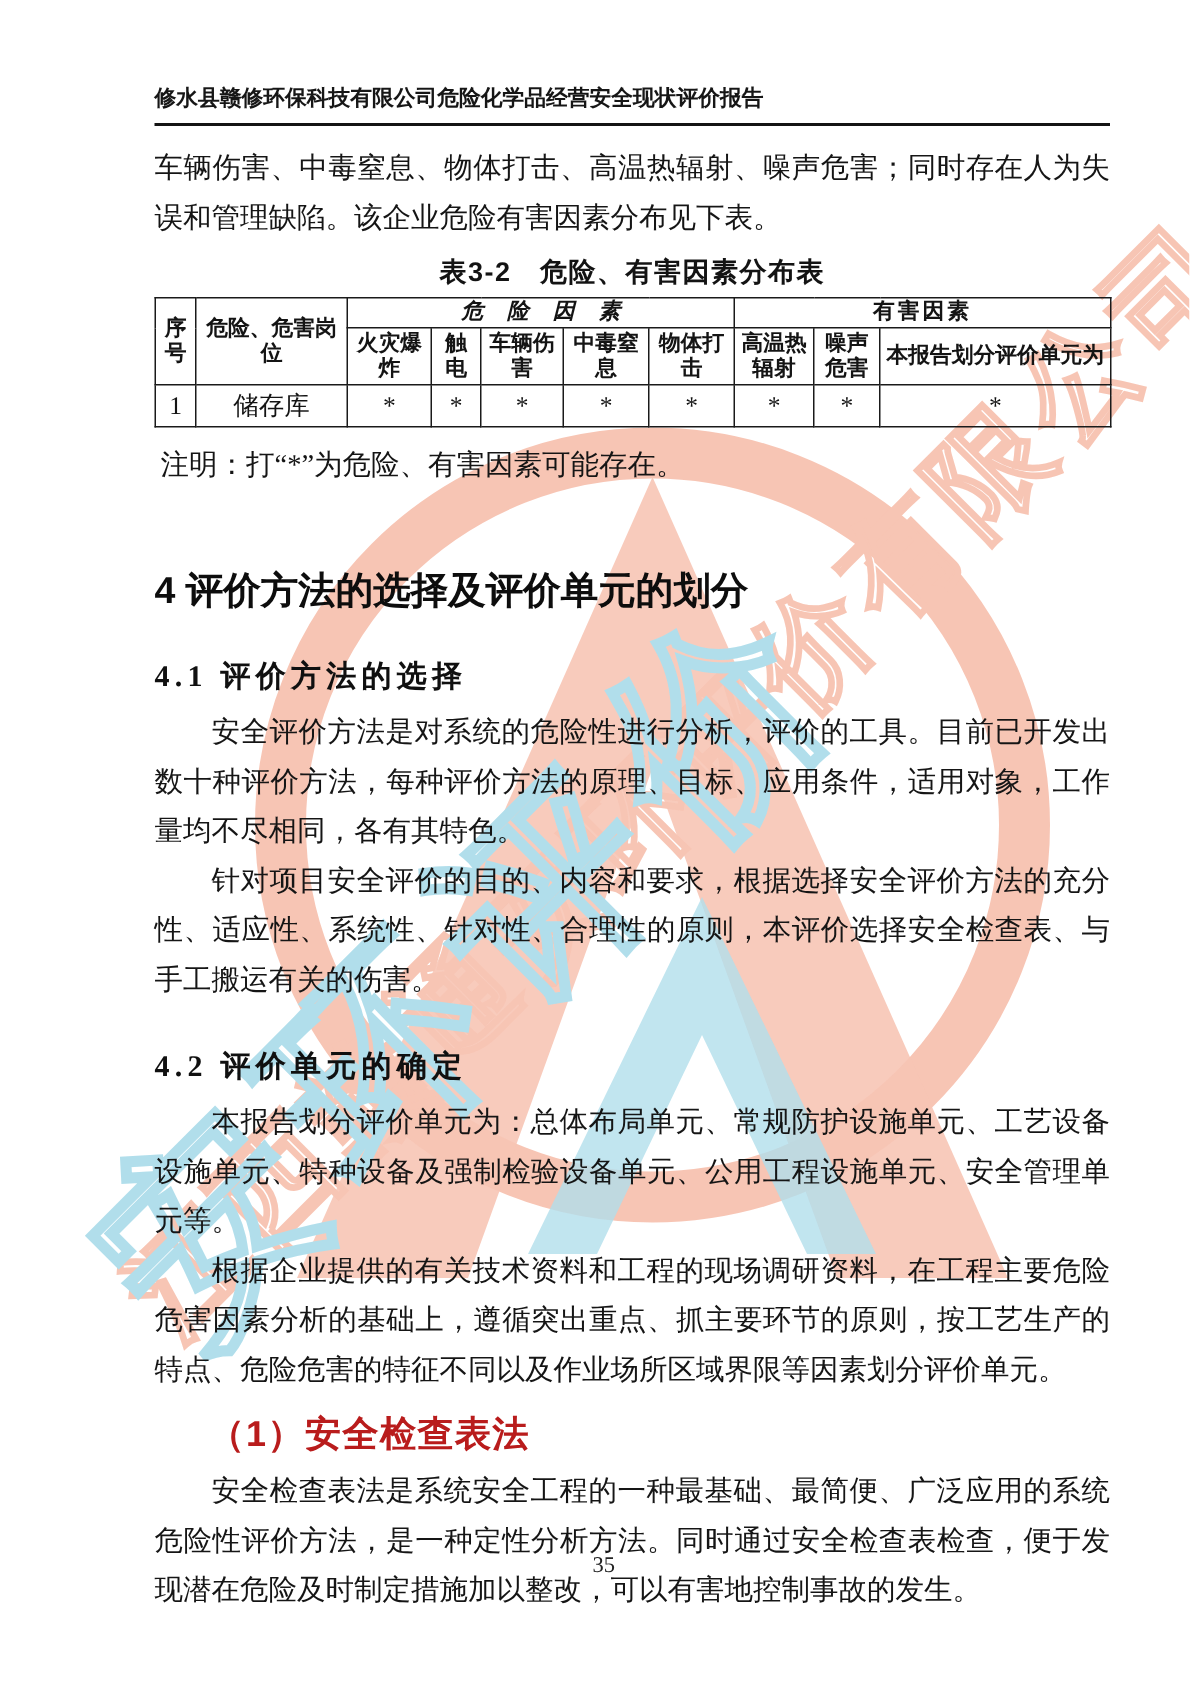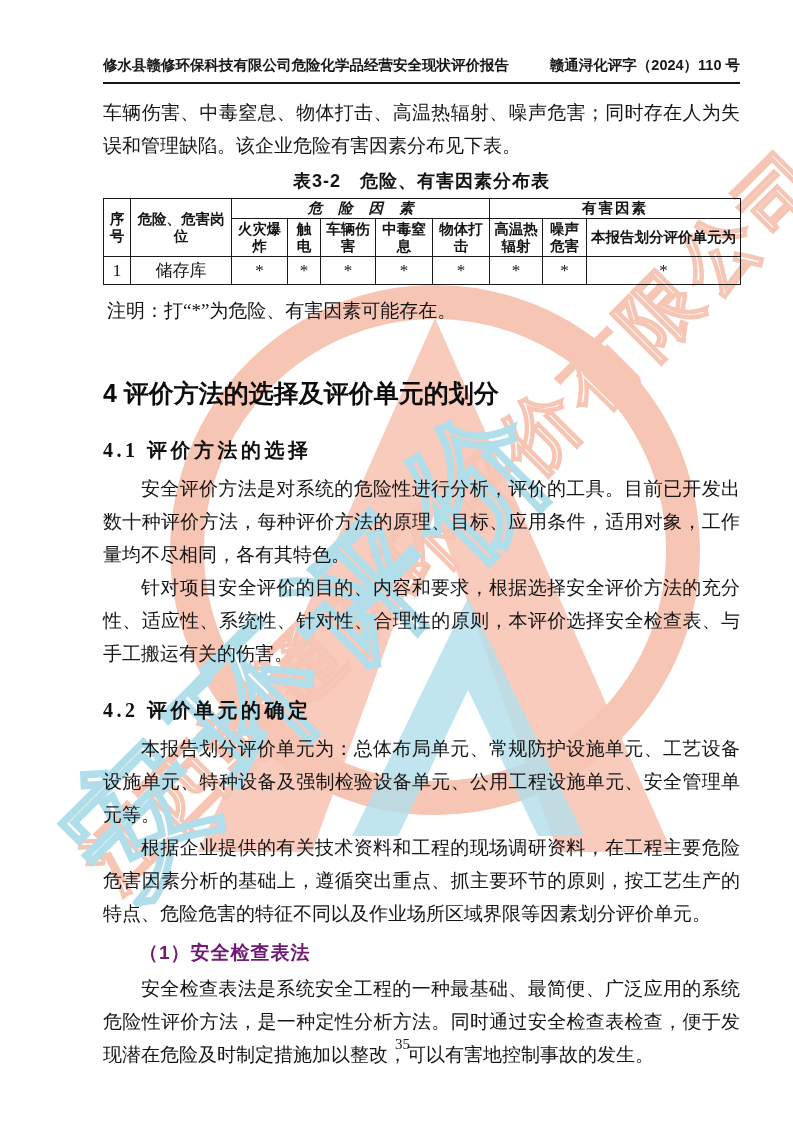--- a/index.html
+++ b/index.html
@@ -30,21 +30,21 @@
   table.factors .datarow td{height:27px;font-family:"Liberation Serif","DejaVu Serif",serif;
     font-weight:normal;font-size:17px;}
   td.leftcell{text-align:left;}
   p.note{margin:9px 0 0 4px;}
   
   h1.sec{margin:50px 0 0 0;font-family:"Liberation Sans","DejaVu Sans",sans-serif;
     font-size:25px;font-weight:bold;color:#0d0d0d;}
   h2.sec{margin:27px 0 0 0;font-size:20px;font-weight:bold;letter-spacing:3.5px;color:#101010;
     font-family:"Liberation Serif","DejaVu Serif",serif;}
   h3.sec{margin:10px 0 0 36px;font-family:"Liberation Sans","DejaVu Sans",sans-serif;
-    font-size:19px;font-weight:bold;letter-spacing:1px;color:#701a75;}
+    font-size:24px;font-weight:bold;letter-spacing:1px;color:#b91c1c;}
   .gap-s{height:8px;}
   .gap-p{height:6px;}
   
   .pageno{position:absolute;left:12px;right:0;top:1036px;text-align:center;font-size:15px;color:#222;z-index:2;}
   
   .watermark{position:absolute;left:0;top:0;z-index:1;pointer-events:none;}
 </style>
 </head>
 <body>
 
@@ -57,21 +57,20 @@
       <path d="M468 598 L352 836 L398 836 L468 690 L538 836 L584 836 Z" fill-opacity="0.8" fill="#82cbe0"></path>
       <text x="455" y="545" text-anchor="middle" font-size="78" font-weight="bold" letter-spacing="6" fill="none" stroke-width="2" font-family="Liberation Serif, DejaVu Serif, serif" transform="rotate(-45 455 520)" stroke="#f3a287">江西赣通安环评价有限公司</text>
       <text x="320" y="690" text-anchor="middle" font-size="140" font-weight="bold" letter-spacing="18" fill="none" stroke-width="3" font-family="Liberation Serif, DejaVu Serif, serif" transform="rotate(-45 320 650)" stroke="#82cbe0">安环评价</text>
     </g>
   </svg>
 
   <div class="content">
 
     <div class="doc-header">
       <span>修水县赣修环保科技有限公司危险化学品经营安全现状评价报告</span>
-      <span>赣通浔化评字（2024）110 号</span>
     </div>
     <div class="header-rule"></div>
 
     <p class="body cont">车辆伤害、中毒窒息、物体打击、高温热辐射、噪声危害；同时存在人为失误和管理缺陷。该企业危险有害因素分布见下表。</p>
 
     <div class="tbl-caption">表3-2　危险、有害因素分布表</div>
 
     <table class="factors">
       <colgroup>
         <col style="width:27px">

